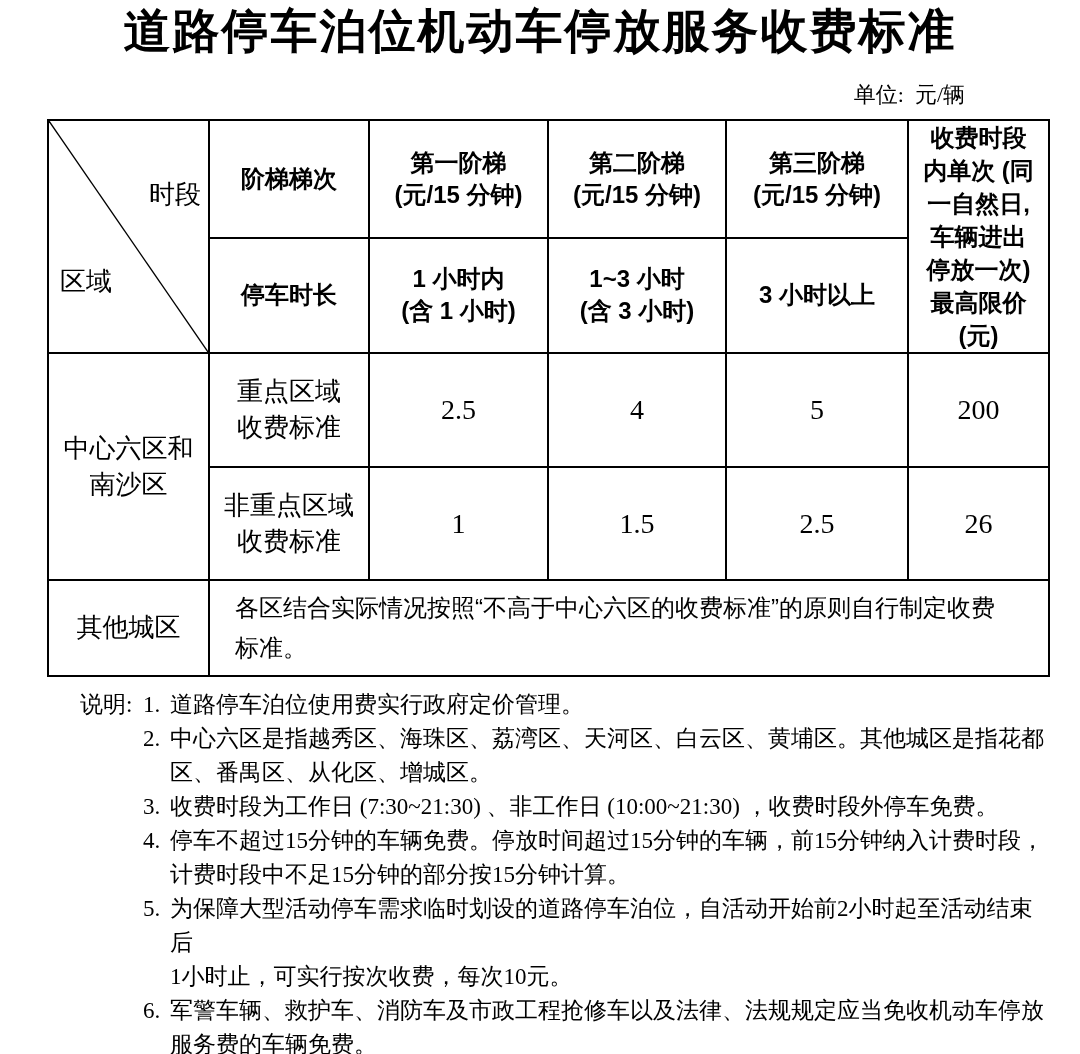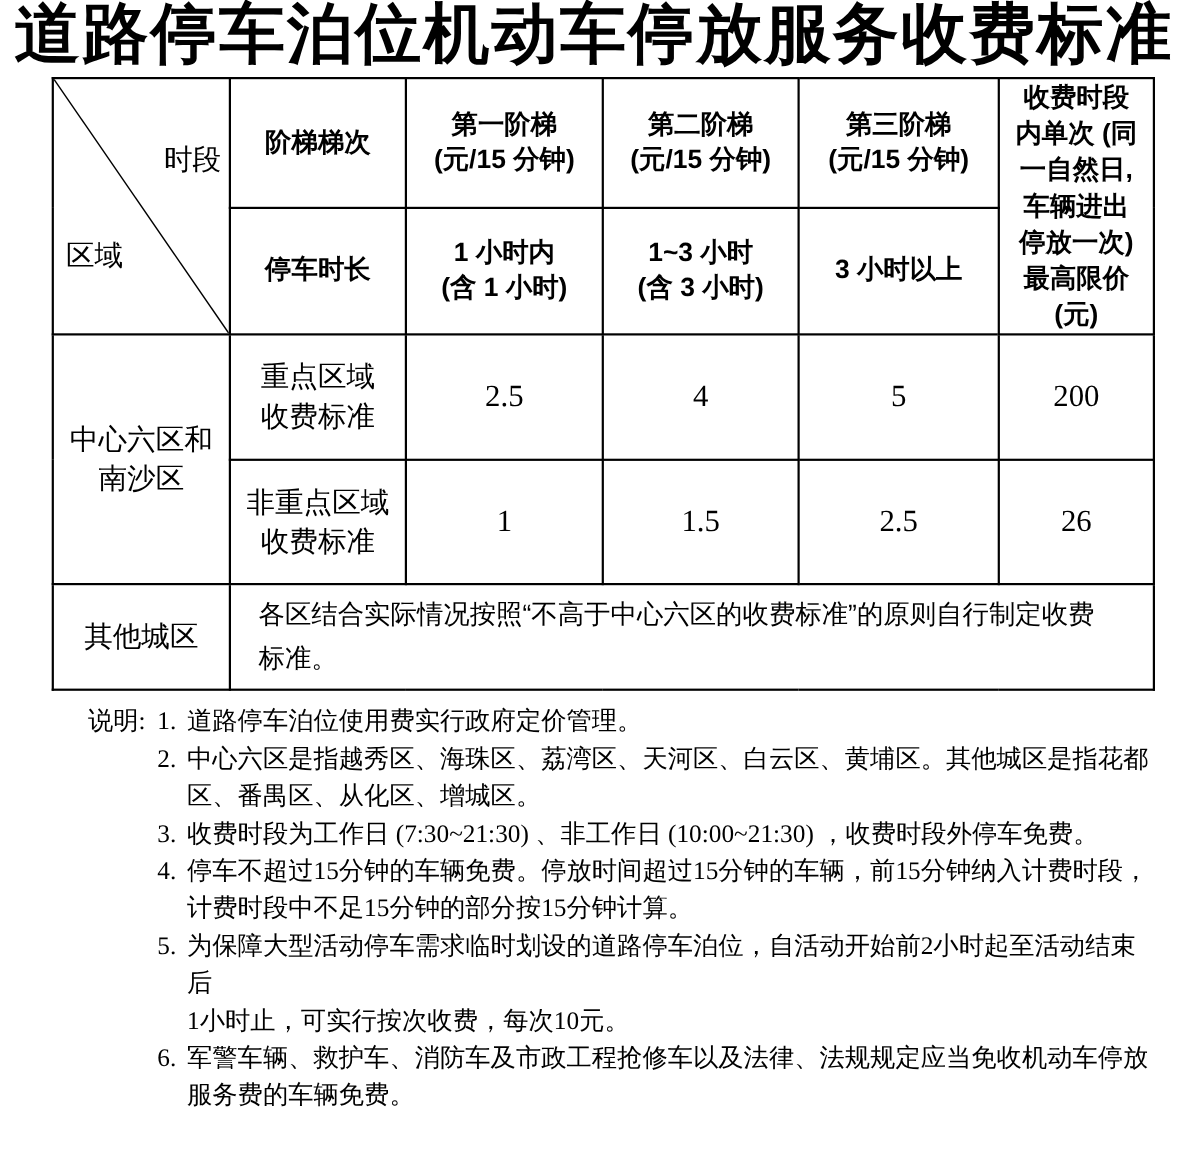--- a/index.html
+++ b/index.html
@@ -8,21 +8,21 @@
     width:1080px; height:1054px;
     background:#ffffff; color:#000;
     font-family:"Liberation Serif", serif;
     position:relative; overflow:hidden;
   }
   .title {
     padding-top:3px;
     text-align:center;
     font-family:"Liberation Serif", serif;
     font-weight:bold;
-    font-size:60px;
+    font-size:47px;
     line-height:56px;
     letter-spacing:2px;
     white-space:nowrap;
   }
   .unit {
     margin-top:23px;
     text-align:right;
     padding-right:115px;
     font-size:22px;
     line-height:26px;
@@ -89,20 +89,21 @@
   .note-num { flex:0 0 27px; }
   .note-text { white-space:pre-line; width:880px; }
 </style>
 </head>
 <body>
 
 <div class="page">
 
   <div class="title">道路停车泊位机动车停放服务收费标准</div>
 
+  <div class="unit">单位:  元/辆</div>
 
   <table class="fee-table">
     <colgroup>
       <col style="width:161px">
       <col style="width:160px">
       <col style="width:179px">
       <col style="width:178px">
       <col style="width:182px">
       <col style="width:141px">
     </colgroup>

